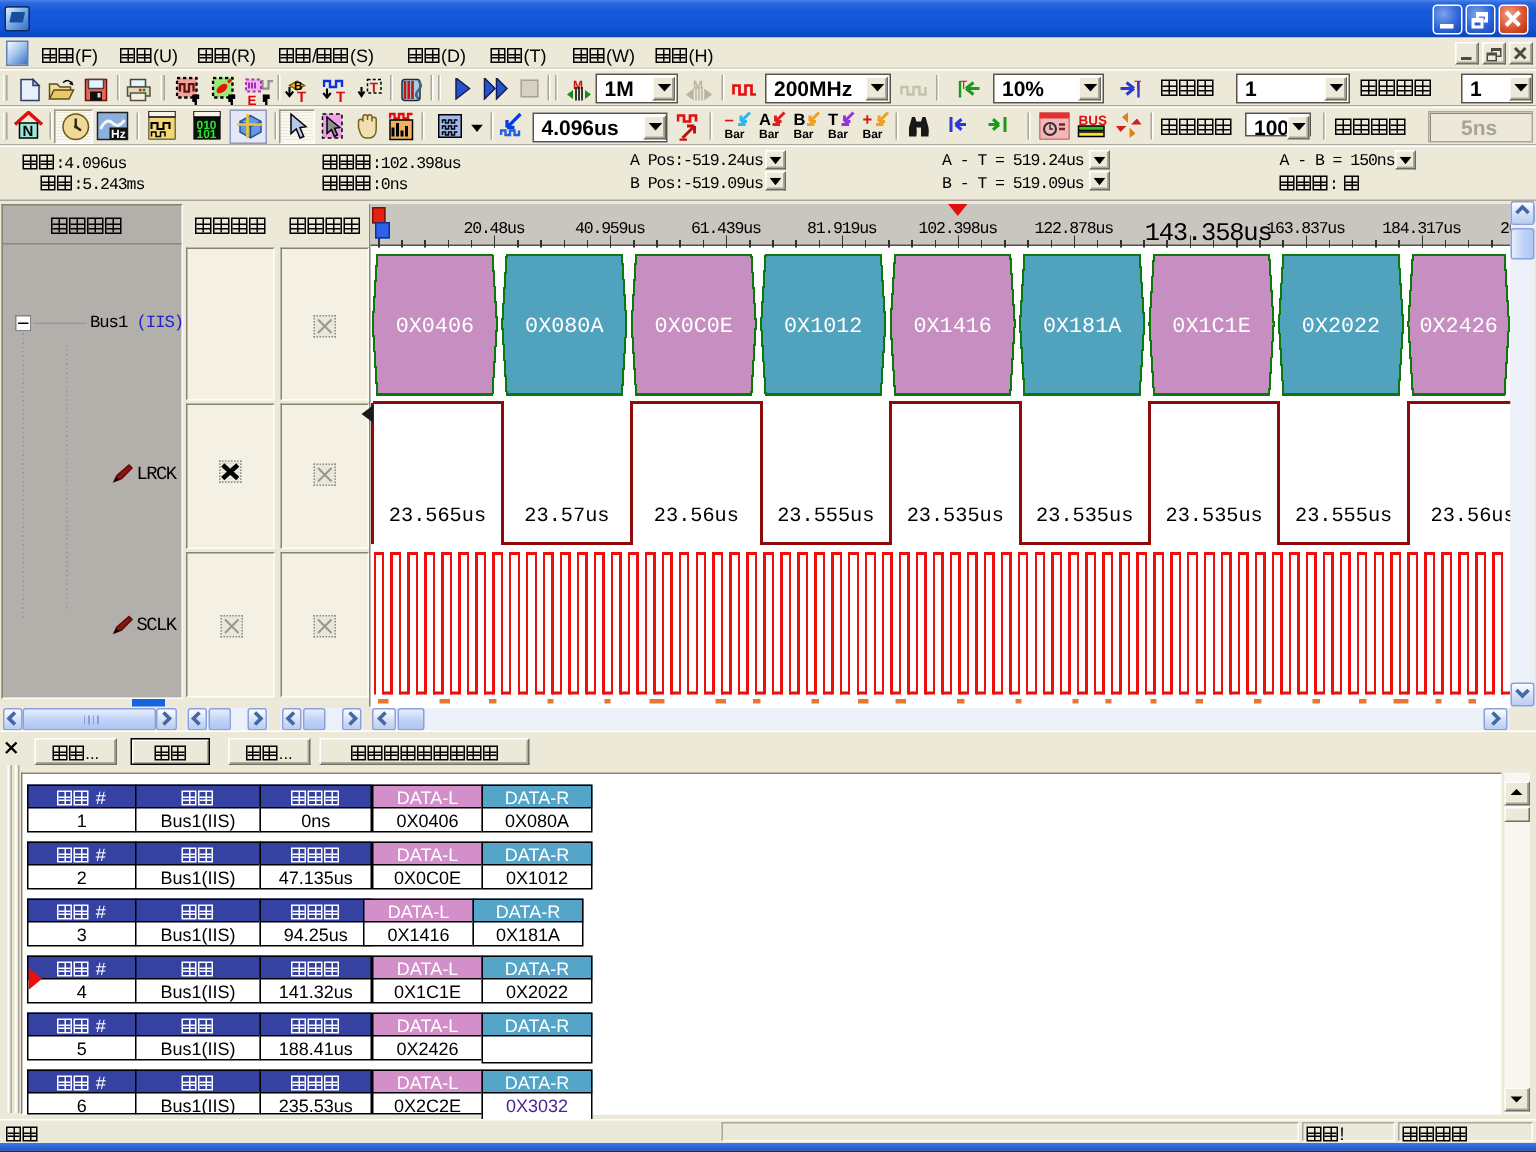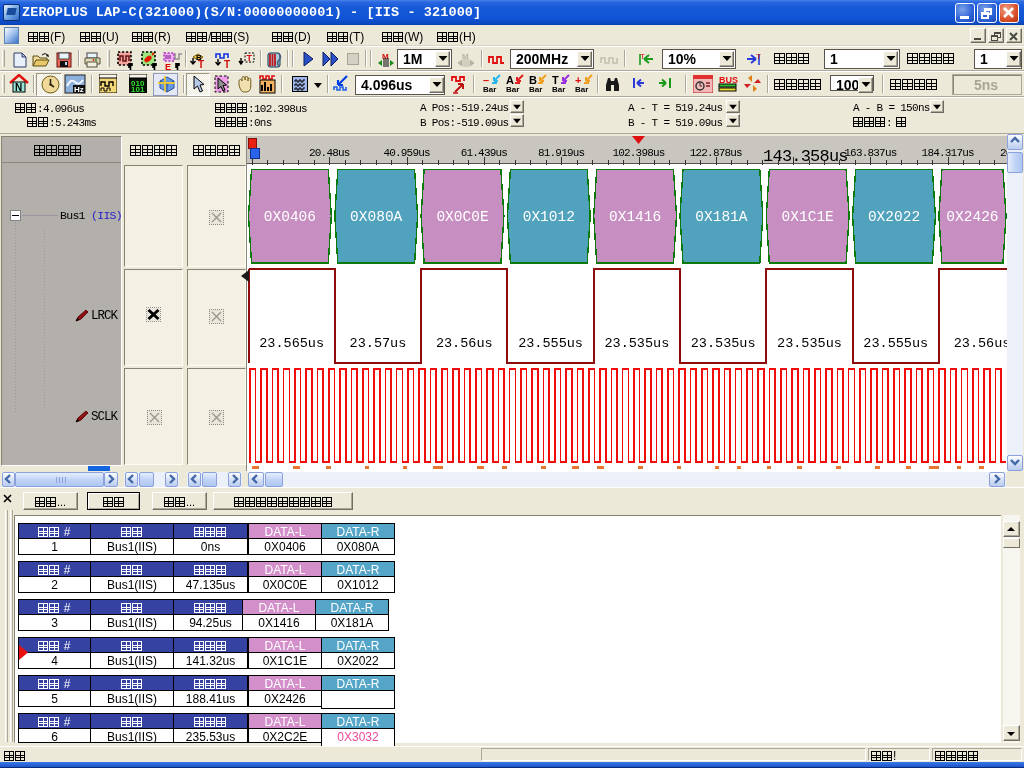--- a/index.html
+++ b/index.html
@@ -19,21 +19,20 @@
 .chk{position:absolute;width:15px;height:15px;border:1px dotted #8f8c82;background:#e9e6da}
 .chk svg{position:absolute;left:0;top:0}
 .tc{position:absolute;border:1px solid #000;text-align:center;overflow:hidden}
 .btn{position:absolute;background:#ece9d8;border:1px solid #fff;border-right-color:#716f64;border-bottom-color:#716f64;box-shadow:inset -1px -1px 0 #aca899;text-align:center;color:#000}
 .ic{position:absolute}
 </style></head><body>
 <div id="scr">
 <div class="a" style="left:0;top:0;width:1024px;height:25px;background:linear-gradient(180deg,#4a83e8 0%,#2a68e0 8%,#1659d8 30%,#1155d6 72%,#0c48c0 94%,#0a3eb0 100%)"></div>
 <div class="a" style="left:3px;top:4px;width:17px;height:17px;background:linear-gradient(135deg,#e8f2ff,#7fb0e8 45%,#2e6cc8);border:1px solid #0c2c6c;border-radius:2px"></div>
 <div class="a" style="left:7px;top:8px;width:9px;height:7px;background:#1a4c9c;transform:skewX(-12deg)"></div>
-<div class="a mono" style="left:22px;top:5px;font-size:13.5px;font-weight:bold;color:#fff;letter-spacing:0.1px">ZEROPLUS LAP-C(321000)(S/N:00000000001) - [IIS - 321000]</div>
 <div class="a" style="left:955px;top:3px;width:20px;height:20px;border:1px solid #fff;border-radius:3px;background:radial-gradient(circle at 35% 30%,#7da2ea,#2c62d8 60%,#1a47b0)">
       <div class="a" style="left:4px;top:12px;width:9px;height:3px;background:#fff"></div>
     </div>
 <div class="a" style="left:977px;top:3px;width:20px;height:20px;border:1px solid #fff;border-radius:3px;background:radial-gradient(circle at 35% 30%,#7da2ea,#2c62d8 60%,#1a47b0)">
       <div class="a" style="left:6px;top:4px;width:8px;height:7px;border:2px solid #fff;border-top-width:3px"></div>
       <div class="a" style="left:3px;top:8px;width:8px;height:7px;border:2px solid #fff;border-top-width:3px;background:#2a62d8"></div>
     </div>
 <div class="a" style="left:999px;top:3px;width:20px;height:20px;border:1px solid #fff;border-radius:3px;background:radial-gradient(circle at 35% 30%,#f0a088,#d94f2b 60%,#b03010)"><svg width="18" height="18">
         <path d="M4 4 L13 13 M13 4 L4 13" stroke="#fff" stroke-width="2.6"></path>
       </svg></div>
@@ -640,21 +639,21 @@
 <div class="tc" style="left:321px;top:690px;width:74px;height:17px;background:#fff;color:#000;font-size:12px;padding-top:17px">0X282A</div>
 <div class="tc" style="left:18px;top:713px;width:73px;height:16px;background:#3542a2;color:#fff;font-size:12px;padding-top:1px"><i class="cj" style="width:10px;height:10px"></i><i class="cj" style="width:10px;height:10px"></i> #</div>
 <div class="tc" style="left:90px;top:713px;width:84px;height:16px;background:#3542a2;color:#fff;font-size:12px;padding-top:1px"><i class="cj" style="width:10px;height:10px"></i><i class="cj" style="width:10px;height:10px"></i></div>
 <div class="tc" style="left:173px;top:713px;width:75px;height:16px;background:#3542a2;color:#fff;font-size:12px;padding-top:1px"><i class="cj" style="width:10px;height:10px"></i><i class="cj" style="width:10px;height:10px"></i><i class="cj" style="width:10px;height:10px"></i></div>
 <div class="tc" style="left:248px;top:713px;width:74px;height:16px;background:#d38fc9;color:#fff;font-size:12px;padding-top:1px">DATA-L</div>
 <div class="tc" style="left:321px;top:713px;width:74px;height:16px;background:#55a5c8;color:#fff;font-size:12px;padding-top:1px">DATA-R</div>
 <div class="tc" style="left:18px;top:728px;width:73px;height:15px;background:#fff;color:#000;font-size:12px;padding-top:1px">6</div>
 <div class="tc" style="left:90px;top:728px;width:84px;height:15px;background:#fff;color:#000;font-size:12px;padding-top:1px">Bus1(IIS)</div>
 <div class="tc" style="left:173px;top:728px;width:75px;height:15px;background:#fff;color:#000;font-size:12px;padding-top:1px">235.53us</div>
 <div class="tc" style="left:248px;top:728px;width:74px;height:15px;background:#fff;color:#000;font-size:12px;padding-top:1px">0X2C2E</div>
-<div class="tc" style="left:321px;top:728px;width:74px;height:27px;background:#fff;color:#ec4899;font-size:12px;padding-top:1px">0X3032</div>
+<div class="tc" style="left:321px;top:728px;width:74px;height:27px;background:#fff;color:#4c1d95;font-size:12px;padding-top:1px">0X3032</div>
 <svg class="ic" style="left:19px;top:645px" width="9" height="15">
       <path d="M0 0 L9 7.5 L0 15 z" fill="#e81010"></path>
     </svg>
 <div class="a" style="left:1003px;top:515px;width:17px;height:228px;background:repeating-conic-gradient(#f3f2ea 0% 25%,#fbfaf5 0% 50%) 0 0/2px 2px"></div>
 <div class="a" style="left:1003px;top:521px;width:17px;height:16px;background:#ece9d8;border:1px solid #fff;border-right-color:#716f64;border-bottom-color:#716f64;box-shadow:inset -1px -1px 0 #aca899"><svg width="15" height="13">
         <path d="M3 8 L7 4 L11 8 z" fill="#000"></path>
       </svg></div>
 <div class="a" style="left:1003px;top:538px;width:17px;height:10px;background:#ece9d8;border:1px solid #fff;border-right-color:#716f64;border-bottom-color:#716f64"></div>
 <div class="a" style="left:1003px;top:725px;width:17px;height:16px;background:#ece9d8;border:1px solid #fff;border-right-color:#716f64;border-bottom-color:#716f64;box-shadow:inset -1px -1px 0 #aca899"><svg width="15" height="13">
         <path d="M3 5 L7 9 L11 5 z" fill="#000"></path>

